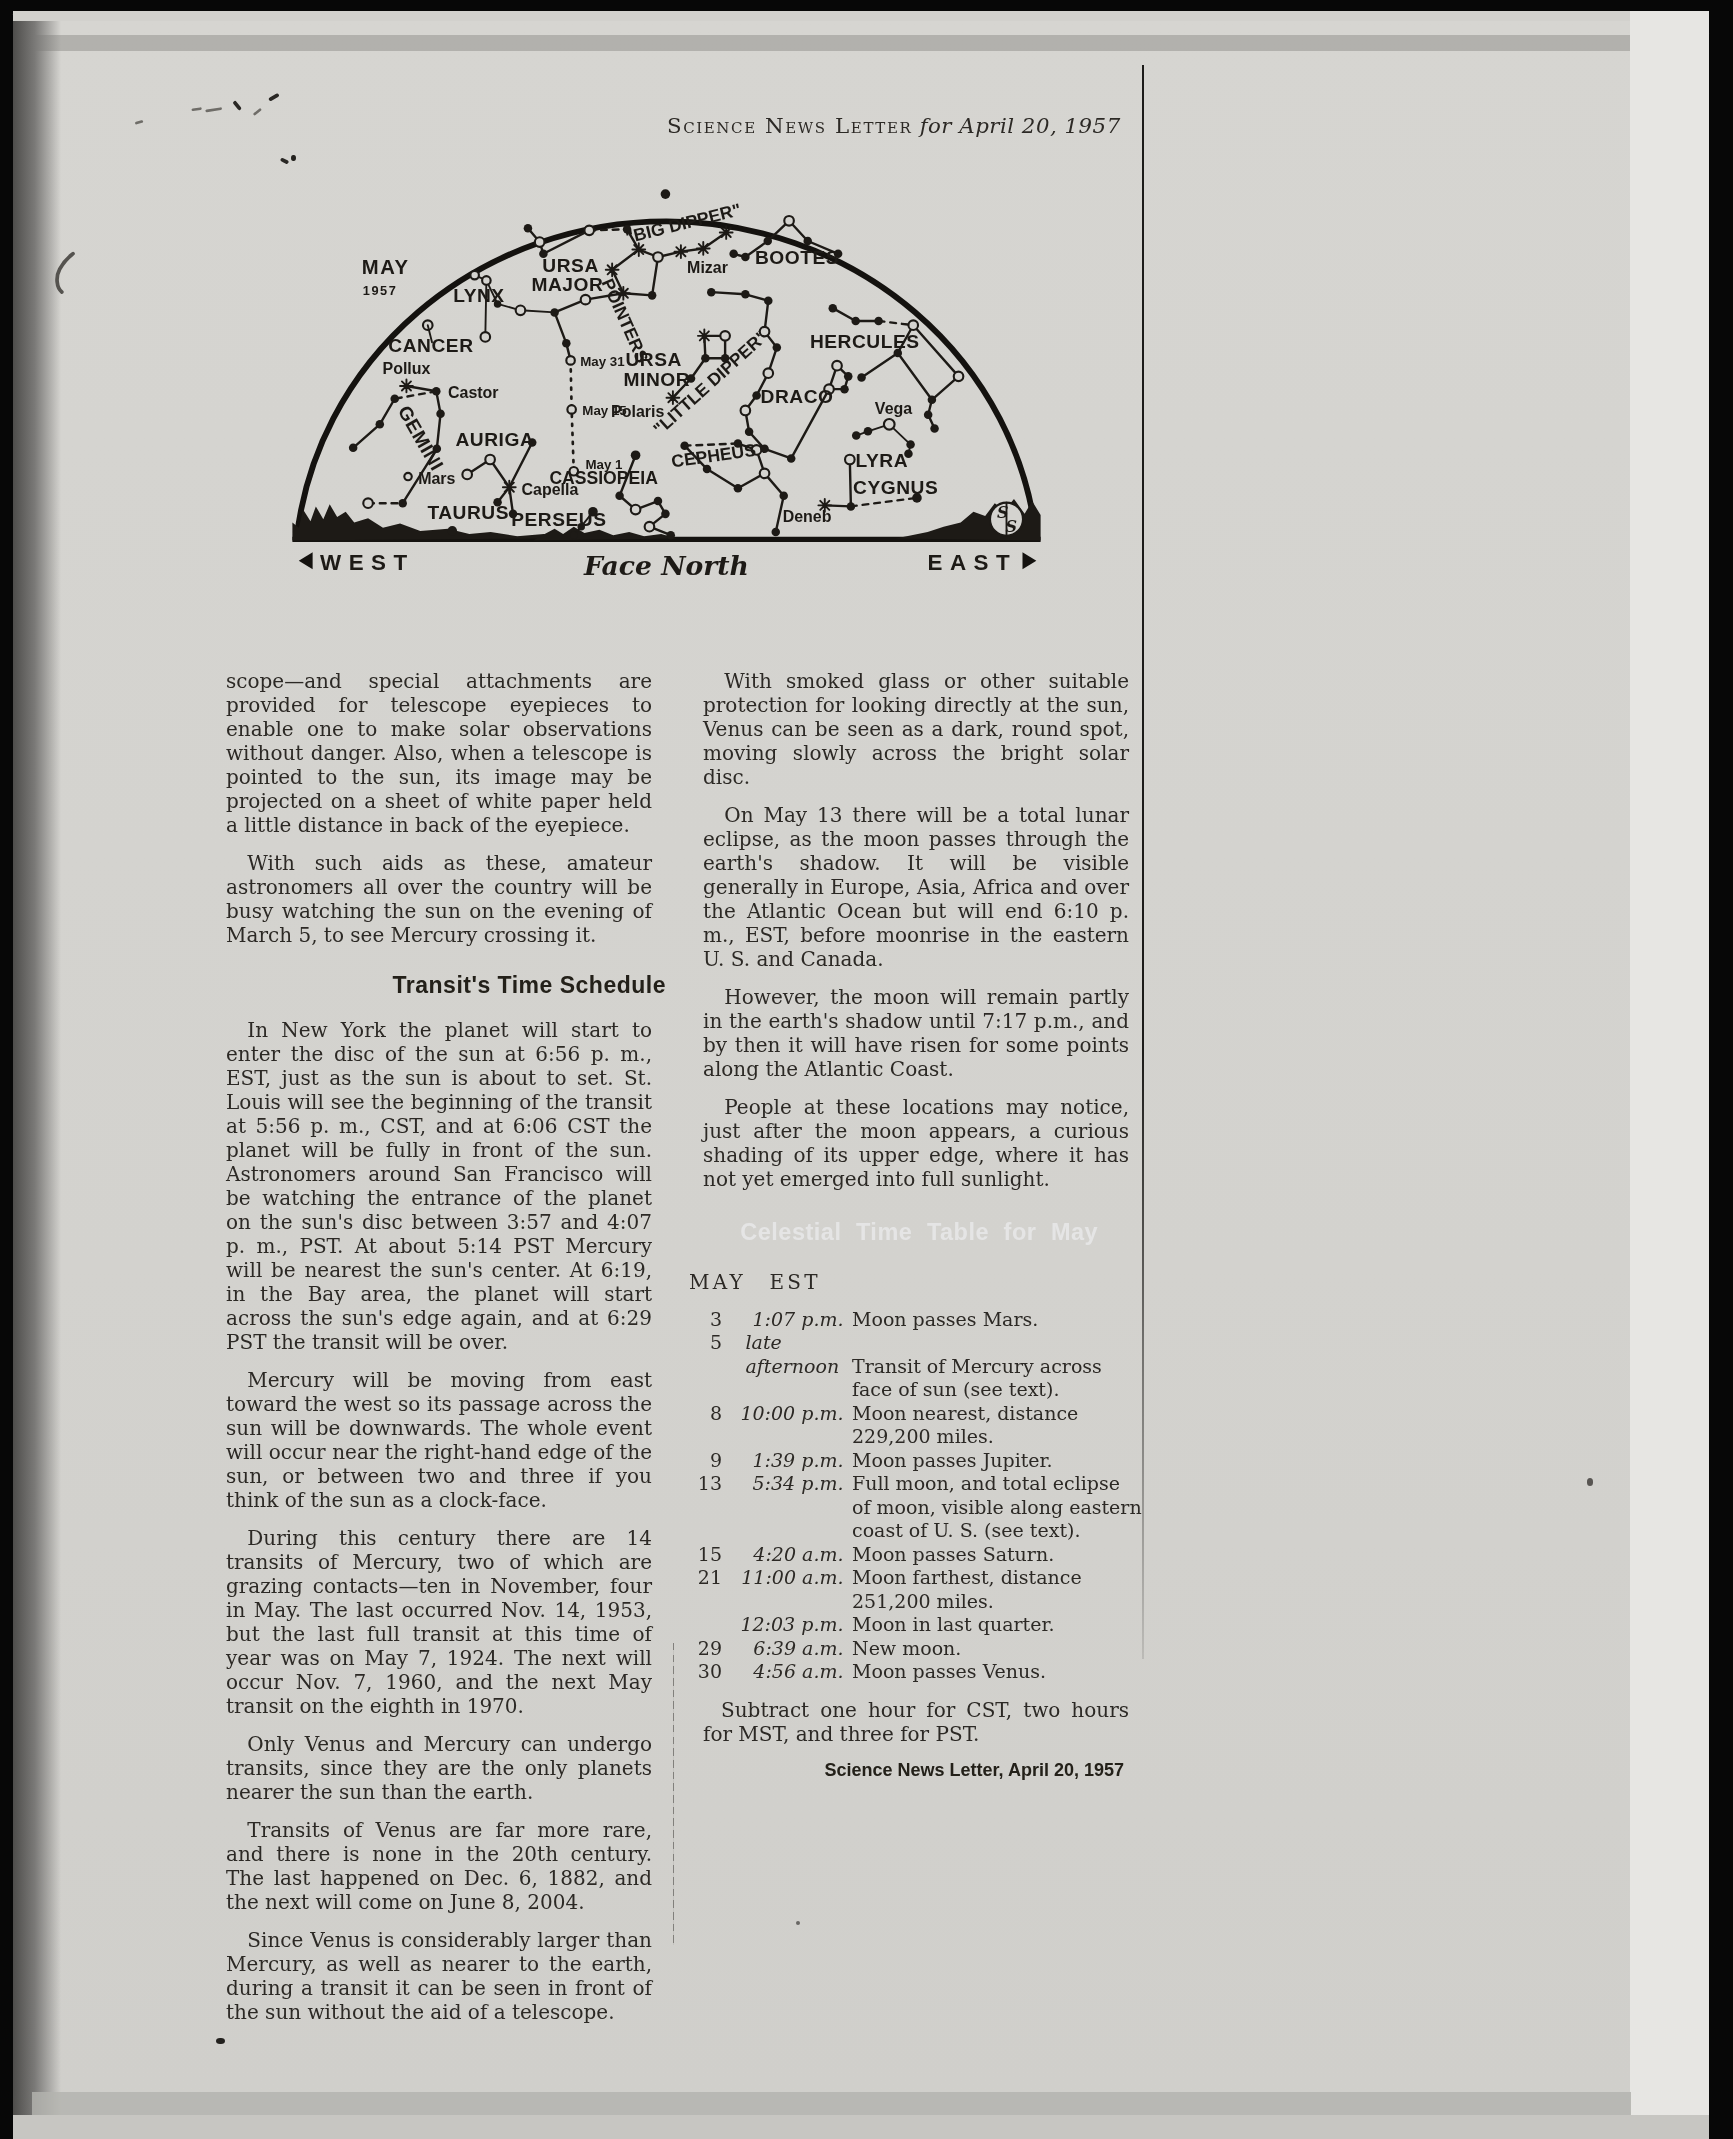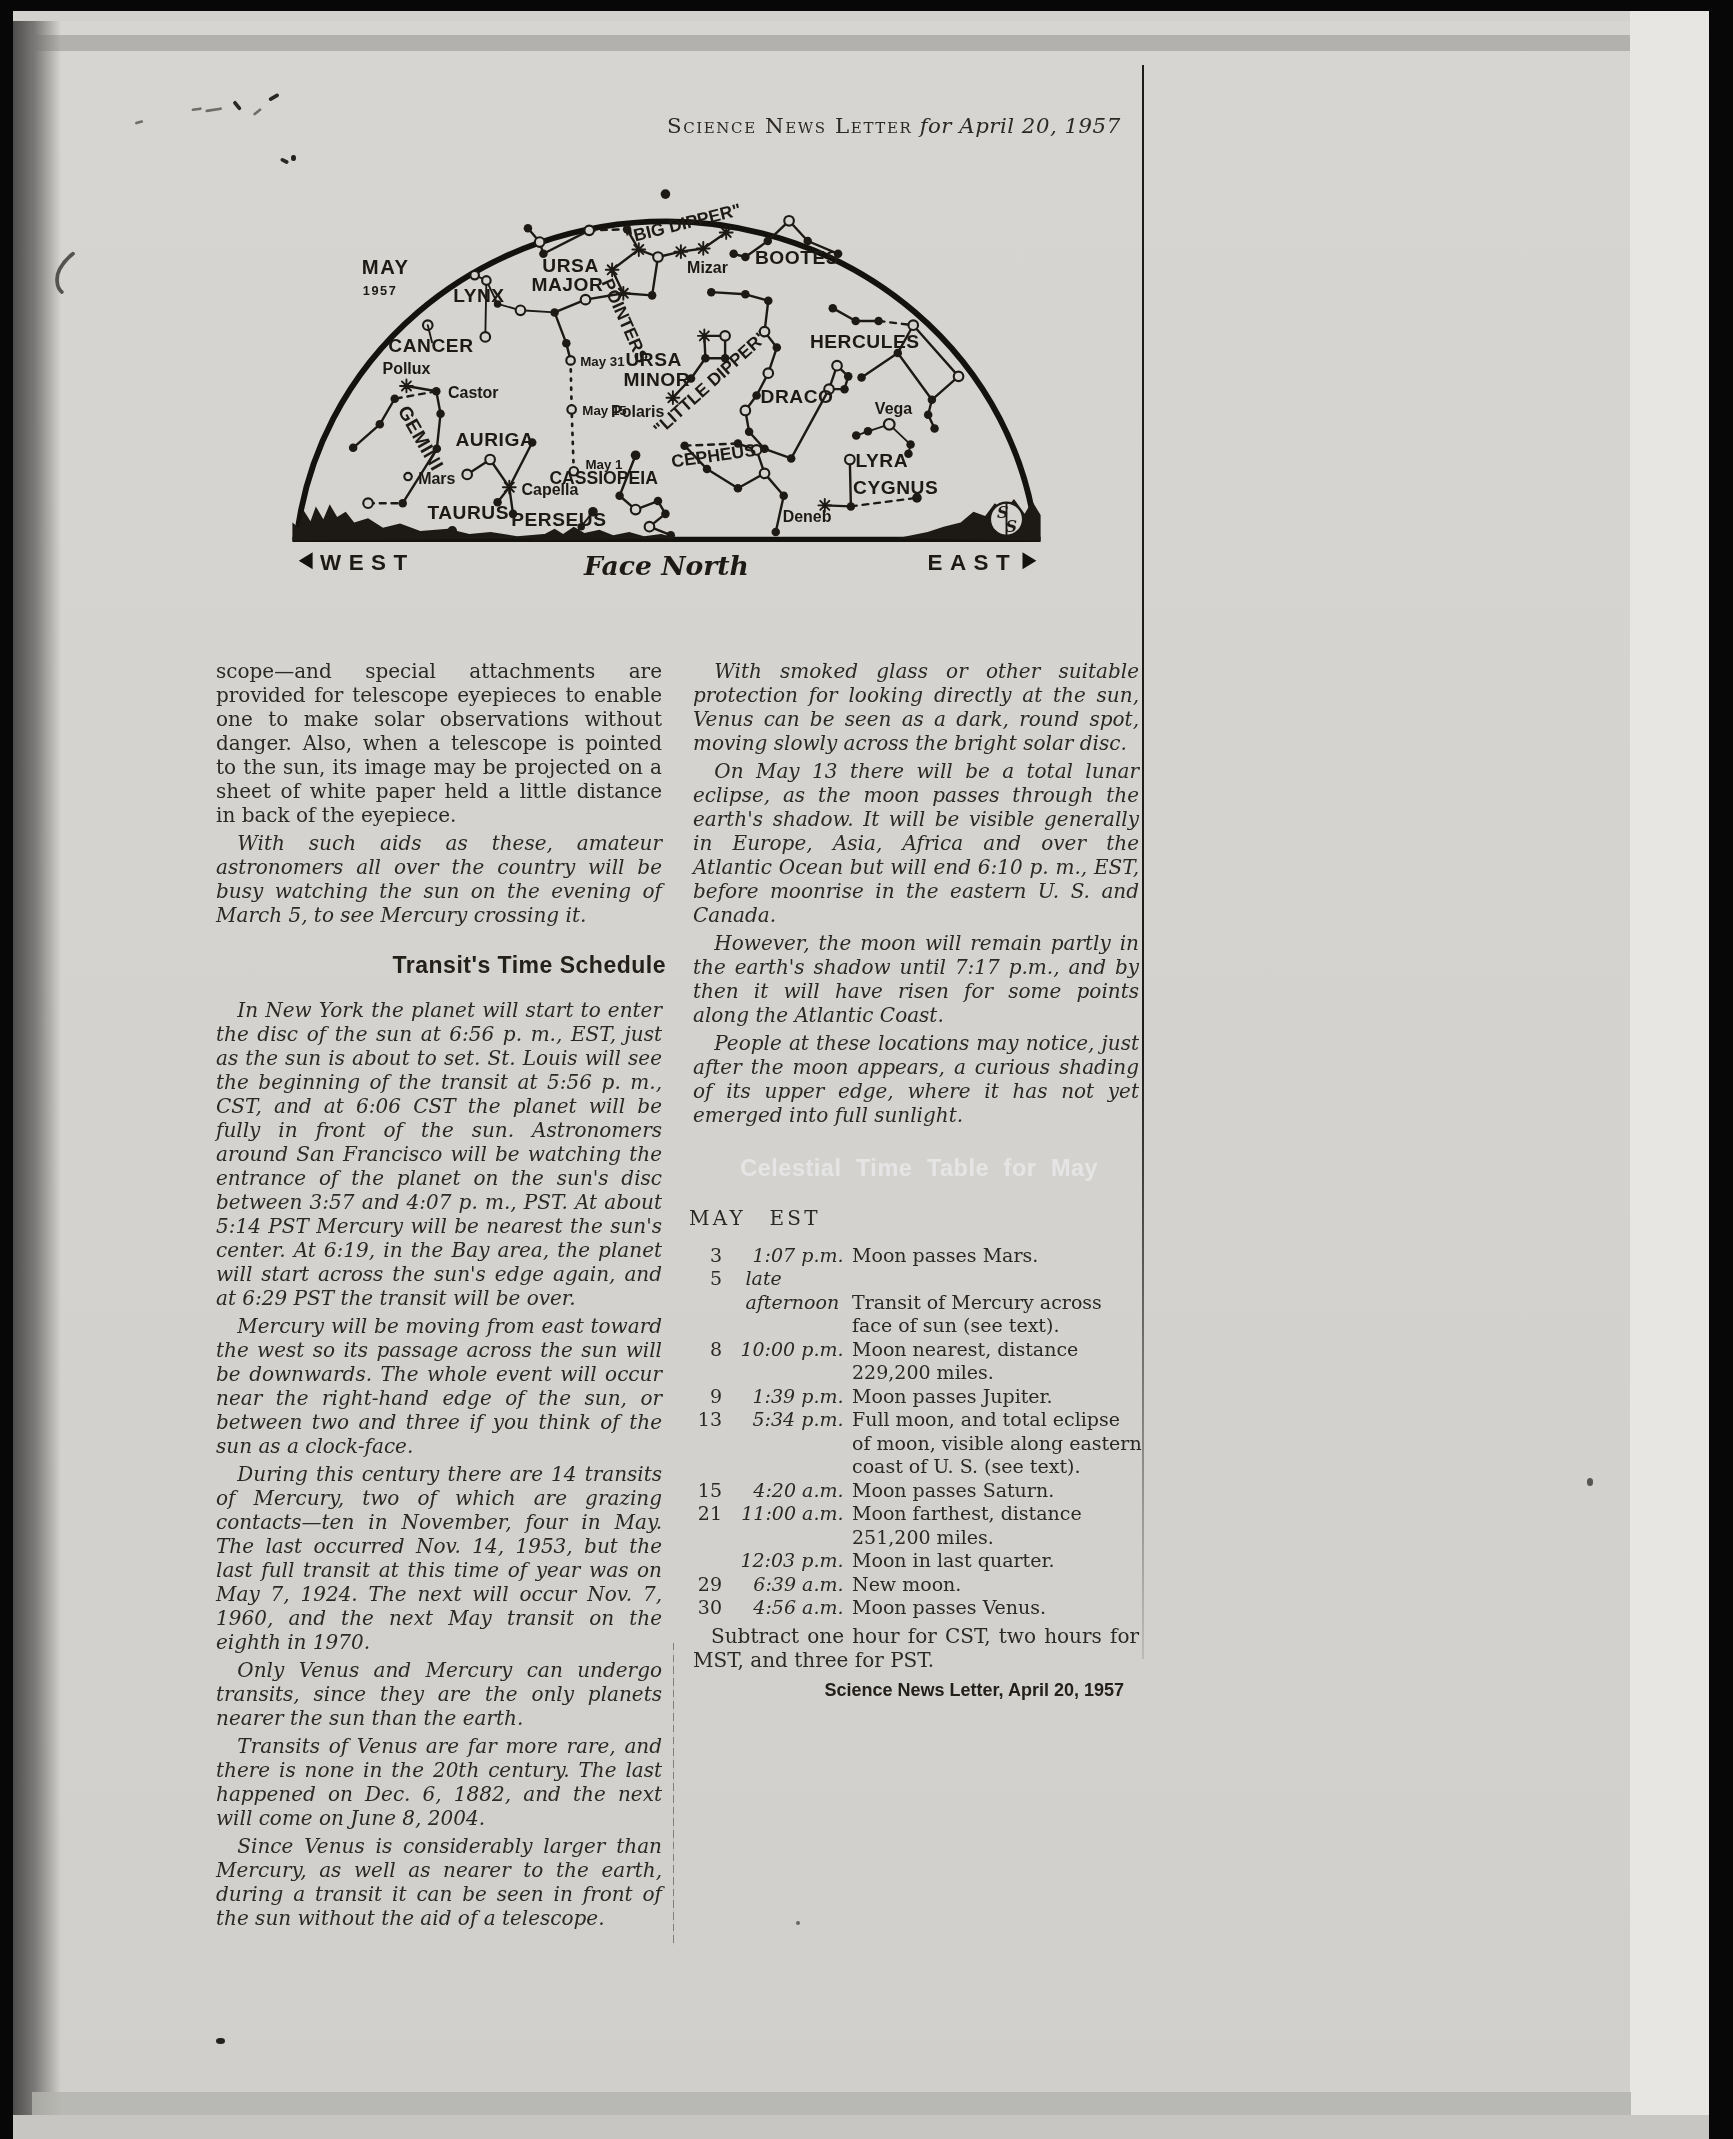--- a/index.html
+++ b/index.html
@@ -52,22 +52,22 @@
   .starname{font:700 30px "Liberation Sans",sans-serif;}
   .maylbl{font:700 25px "Liberation Sans",sans-serif;}
   .monthlbl{font:700 38px "Liberation Sans",sans-serif;letter-spacing:3px;}
   .yearlbl{font:700 24px "Liberation Sans",sans-serif;letter-spacing:3px;}
   .compass{font:700 42px "Liberation Sans",sans-serif;letter-spacing:14px;}
   .facenorth{font:italic 700 50px "DejaVu Serif",serif;}
   .logo-s{font:italic 700 30px "DejaVu Serif",serif;}
 
   
   .col{position:absolute;width:454px;font-size:20px;line-height:24px;text-align:justify;}
-  .col p{margin:4px;}
-  .col p.ind{text-indent:21.3px;font-style:italic;}
+  .col p{margin:14px;}
+  .col p.ind{text-indent:21.3px;}
   .subhead{font:700 23px "Liberation Sans",sans-serif;letter-spacing:0.5px;margin:24.5px 0 19px 0;text-align:right;color:#232019;}
   .subhead2{font:700 23.5px "Liberation Sans",sans-serif;letter-spacing:0.5px;word-spacing:7.5px;margin:28px 0 23.5px 6.4px;text-align:center;color:#e5e5e5;}
   .mayest{font-size:20px;letter-spacing:3.2px;word-spacing:14px;margin:0 0 14px 0;text-align:left;}
   .ttable{font-size:19px;line-height:23.5px;}
   .trow{display:grid;grid-template-columns:33px 113px 1fr;column-gap:8.5px;}
   .td{text-align:left;}
   .td.day{text-align:right;}
   .td.time{text-align:right;white-space:nowrap;font-style:italic;}
   .td.event{text-align:left;}
   .trow:nth-child(2) .time{text-align:left;white-space:pre-line;padding-left:15px;}

